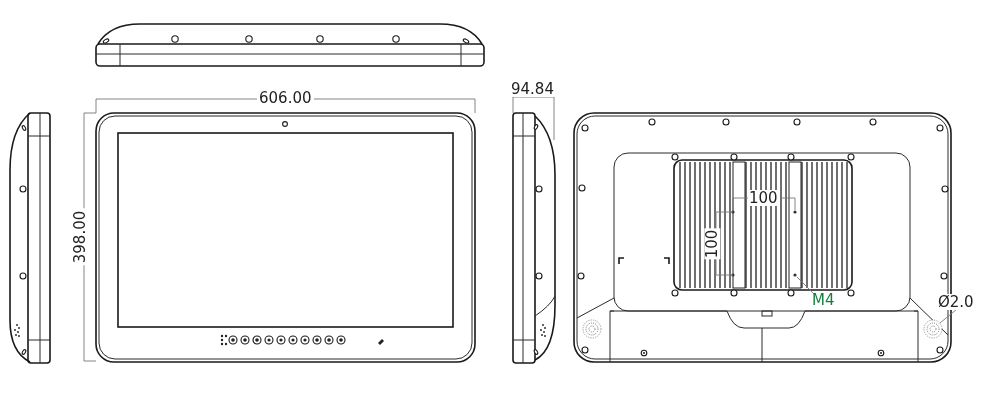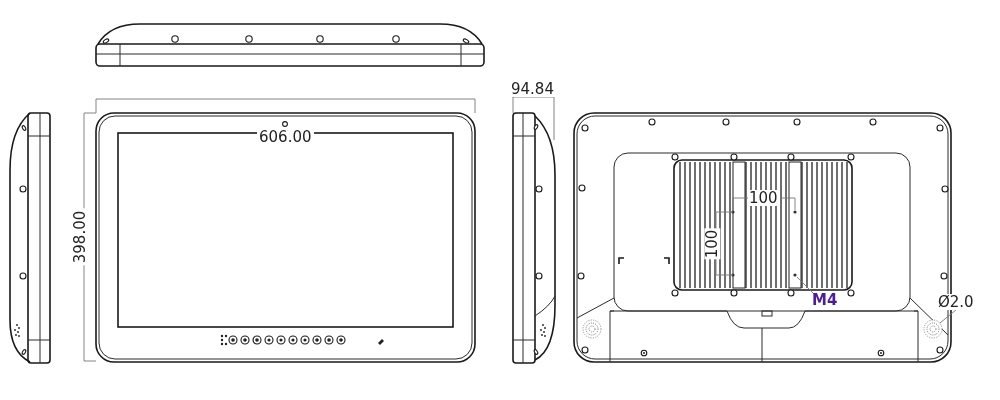--- a/index.html
+++ b/index.html
@@ -3,21 +3,21 @@
 <meta charset="utf-8">
 <style>
   html,body{margin:0;padding:0;background:#fff;}
   body{width:1000px;height:400px;overflow:hidden;position:relative;font-family:"DejaVu Sans",sans-serif;}
   svg{position:absolute;left:0;top:0;}
   .ol{fill:none;stroke:#1a1a1a;stroke-width:1.6;}
   .thin{fill:none;stroke:#2a2a2a;stroke-width:1;}
   .dim{fill:none;stroke:#777;stroke-width:0.9;}
   .hole{fill:#fff;stroke:#1a1a1a;stroke-width:1.1;}
   .lbl{position:absolute;font-family:"DejaVu Sans",sans-serif;font-size:15px;color:#222;background:#fff;line-height:16px;white-space:nowrap;}
-  .lbl-nobg{position:absolute;font-family:"DejaVu Sans",sans-serif;font-size:15px;color:#4c1d95;line-height:16px;white-space:nowrap;font-weight:bold;}
+  .lbl-nobg{position:absolute;font-family:"DejaVu Sans",sans-serif;font-size:15px;color:#15803d;line-height:16px;white-space:nowrap;}
 </style>
 </head>
 <body>
 
 <div>
 <svg width="1000" height="400" viewBox="0 0 1000 400">
 
   <g>
     <path class="ol" d="M98,44 Q110,24 140,24 L440,24 Q470,24 482,44"></path>
     <rect class="ol" x="96" y="44" width="388" height="22" rx="4"></rect>
@@ -212,20 +212,20 @@
     </g>
     <g>
       <circle cx="933" cy="329" r="9" fill="#fff" stroke="#555" stroke-width="0.6" stroke-dasharray="1.2 1.2"></circle>
       <circle cx="933" cy="329" r="6" fill="none" stroke="#555" stroke-width="0.8" stroke-dasharray="1 1.2"></circle>
       <circle cx="933" cy="329" r="3" fill="none" stroke="#555" stroke-width="0.8" stroke-dasharray="1 1.2"></circle>
     </g>
     <line class="dim" x1="940" y1="323" x2="962" y2="305"></line>
   </g>
 </svg>
 
-<span class="lbl" style="left:257px;top:90px;padding:0 2px;margin-top:39px;">606.00</span>
+<span class="lbl" style="left:257px;top:90px;padding:0 2px;">606.00</span>
 <span class="lbl" style="left:52px;top:229px;transform:rotate(-90deg);transform-origin:center;padding:0 2px;">398.00</span>
 <span class="lbl" style="left:510px;top:81px;padding:0 1px;">94.84</span>
 <span class="lbl" style="left:748px;top:190px;padding:0 1px;">100</span>
 <span class="lbl" style="left:697px;top:236px;transform:rotate(-90deg);transform-origin:center;padding:0 1px;">100</span>
 <span class="lbl-nobg" style="left:812px;top:292px;">M4</span>
 <span class="lbl" style="left:938px;top:294px;">Ø2.0</span>
 </div>
 
 </body></html>

